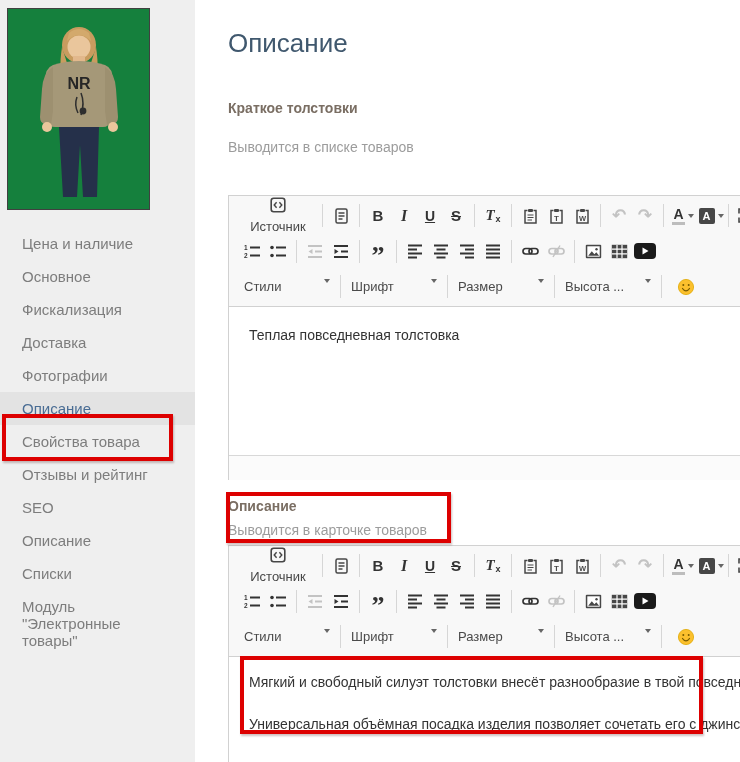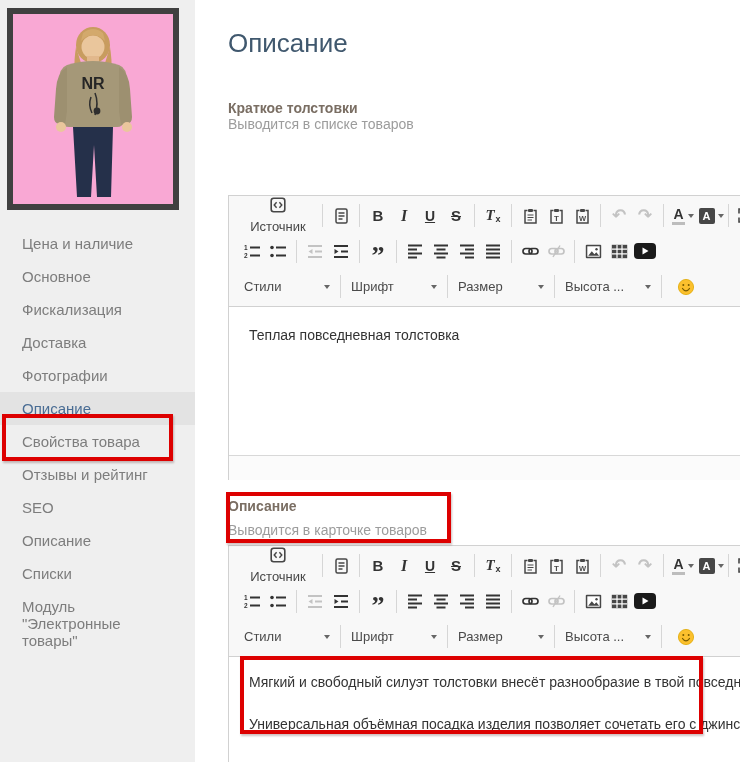--- a/index.html
+++ b/index.html
@@ -2,21 +2,21 @@
 <html><head>
 <meta charset="utf-8">
 <style>
   * { box-sizing: border-box; margin: 0; padding: 0; }
   html,body { width:740px; height:762px; }
   body { font-family: "Liberation Sans", "DejaVu Sans", sans-serif; background:#fff; }
   #app { position:relative; width:740px; height:762px; overflow:hidden; background:#fff; }
 
   
   .sidebar { position:absolute; left:0; top:0; width:195px; height:762px; background:#efefef; }
-  .photo-card { position:absolute; left:7px; top:8px; width:172px; height:202px; background:#f9a8d4; border:6px solid #404040; display:flex; align-items:center; justify-content:center; }
+  .photo-card { position:absolute; left:7px; top:8px; width:143px; height:202px; background:#15803d; border:1px solid #404040; display:flex; align-items:center; justify-content:center; }
   .menu { position:absolute; left:0; top:227px; width:195px; list-style:none; }
   .menu li { padding:8px 18px 8px 22px; font-size:15px; line-height:17px; color:#7d7d7d; cursor:pointer; }
   .menu li.sel { background:#e3e3e3; }
   .menu li.sel span { color:#4a6d94; text-decoration:underline; }
 
   
   .page-title { position:absolute; left:228px; top:28px; font-size:26px; font-weight:400; color:#40586e; }
   .fld-label { position:absolute; left:228px; font-size:14px; font-weight:bold; color:#7a6e63; }
   .fld-hint  { position:absolute; left:228px; font-size:14px; color:#9c9c9c; }
 
@@ -37,21 +37,21 @@
   .tx-t { font-family:"Liberation Serif", serif; font-style:italic; font-weight:bold; font-size:15px; }
   .tx-x { font-size:9px; font-weight:bold; margin:6px 0 0 1px; }
   .dis { color:#c3c3c3 !important; }
   .glyph { font-size:17px; font-weight:bold; line-height:1; }
   .quote-glyph { font-family:"Liberation Serif", serif; font-size:26px; font-weight:bold; line-height:0.4; margin-top:10px; }
   .acolor { display:inline-flex; align-items:center; width:26px; }
   .acolor .A { font-weight:bold; font-size:14px; color:#333; border-bottom:3px solid #bdbdbd; padding:0 1px; line-height:15px; }
   .abg { display:inline-flex; align-items:center; width:26px; }
   .abg .Abox { width:16px; height:16px; background:#474747; color:#fff; font-weight:bold; font-size:11px; border-radius:2px; display:flex; align-items:center; justify-content:center; }
   .caret { width:0; height:0; border-left:3.5px solid transparent; border-right:3.5px solid transparent; border-top:4px solid #666; margin-left:3px; flex:none; }
-  .dd { display:inline-flex; align-items:center; justify-content:space-between; width:96px; padding:0 5px; font-size:13px; color:#4a4a4a; cursor:pointer; }
+  .dd { display:inline-flex; justify-content:space-between; width:96px; padding:0 5px; font-size:13px; color:#4a4a4a; cursor:pointer; }
   .yt { width:22px; height:16px; background:#1a1a1a; border-radius:4px; display:flex; align-items:center; justify-content:center; }
   .smile { margin-left:7px; }
 
   .ed-content { font-size:14px; color:#333; background:#fff; cursor:text; }
   #editor-short .ed-content { height:148px; padding:20px; }
   #editor-full  .ed-content { height:200px; padding:15px 20px; }
   #editor-full  .ed-content p { margin:0 0 22px 0; line-height:20px; white-space:nowrap; }
   .ed-foot { height:25px; background:#fbfbfb; border-top:1px solid #d8d8d8; }
 
   
@@ -100,21 +100,21 @@
       <li><span>SEO</span></li>
       <li><span>Описание</span></li>
       <li><span>Списки</span></li>
       <li><span>Модуль "Электронные товары"</span></li>
     </ul>
   </div>
 
   <h1 class="page-title">Описание</h1>
 
   <div class="fld-label" style="top:100px;">Краткое толстовки</div>
-  <div class="fld-hint" style="top:116px;">Выводится в списке товаров</div>
+  <div class="fld-hint" style="top:139px;">Выводится в списке товаров</div>
 
   <div class="editor" id="editor-short">
     <div class="tb-slot">
   <div class="tb">
     <div class="tb-row r1">
       <button class="tbtn src-btn">
         <span>
           <svg width="16" height="16" viewBox="0 0 16 16">
                   <rect x="1.2" y="1.2" width="13.6" height="13.6" rx="2.5" fill="none" stroke="#474747" stroke-width="1.6"></rect>
                   <path d="M6.6 5.2 4.2 8l2.4 2.8M9.4 5.2 11.8 8l-2.4 2.8" fill="none" stroke="#474747" stroke-width="1.4"></path>

